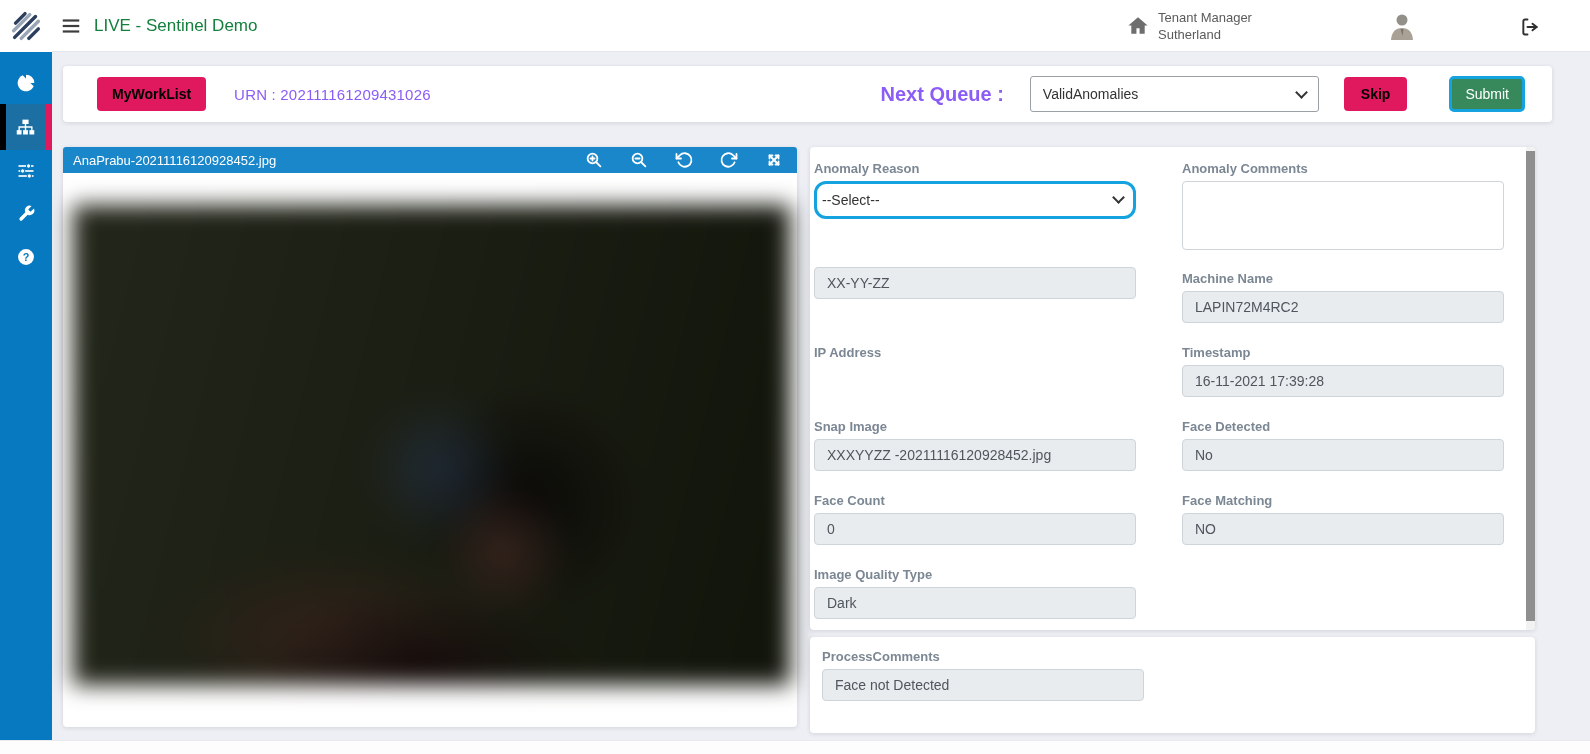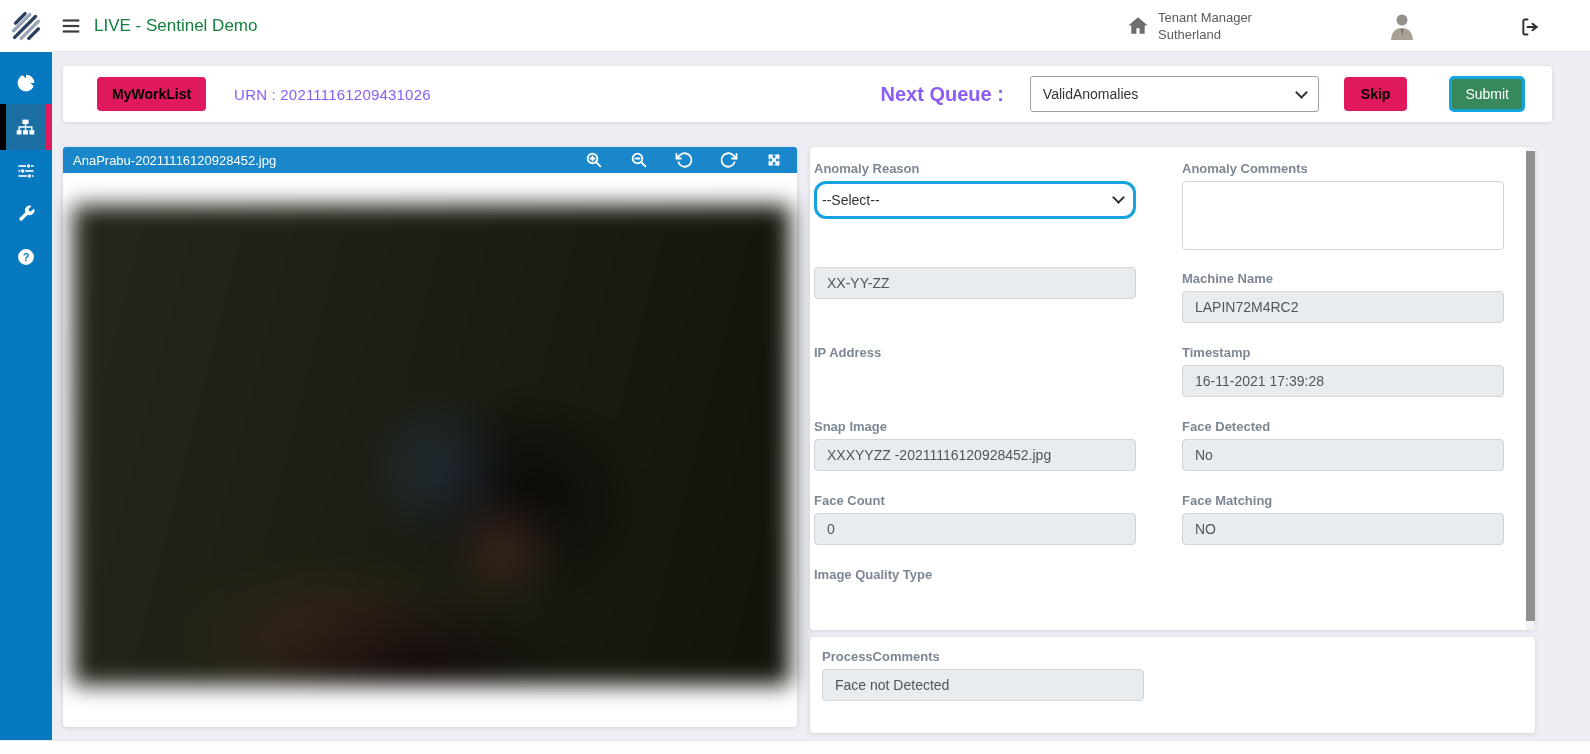--- a/index.html
+++ b/index.html
@@ -329,20 +329,21 @@
       <div class="fld-label">Face Count</div>
       <input class="ro-input" disabled="" value="0" style="">
     </div>
 
     <div>
       <div class="fld-label">Face Matching</div>
       <input class="ro-input" disabled="" value="NO" style="">
     </div>
     <div>
       <div class="fld-label">Image Quality Type</div>
+      <input class="ro-input" disabled="" value="Dark" style="">
     </div>
   </div>
   <div class="scrollbar">
     <div class="scroll-thumb"></div>
   </div>
 </div>
 
 <div class="card proccard">
   <div class="proc-inner">
     <div class="fld-label">ProcessComments</div>

